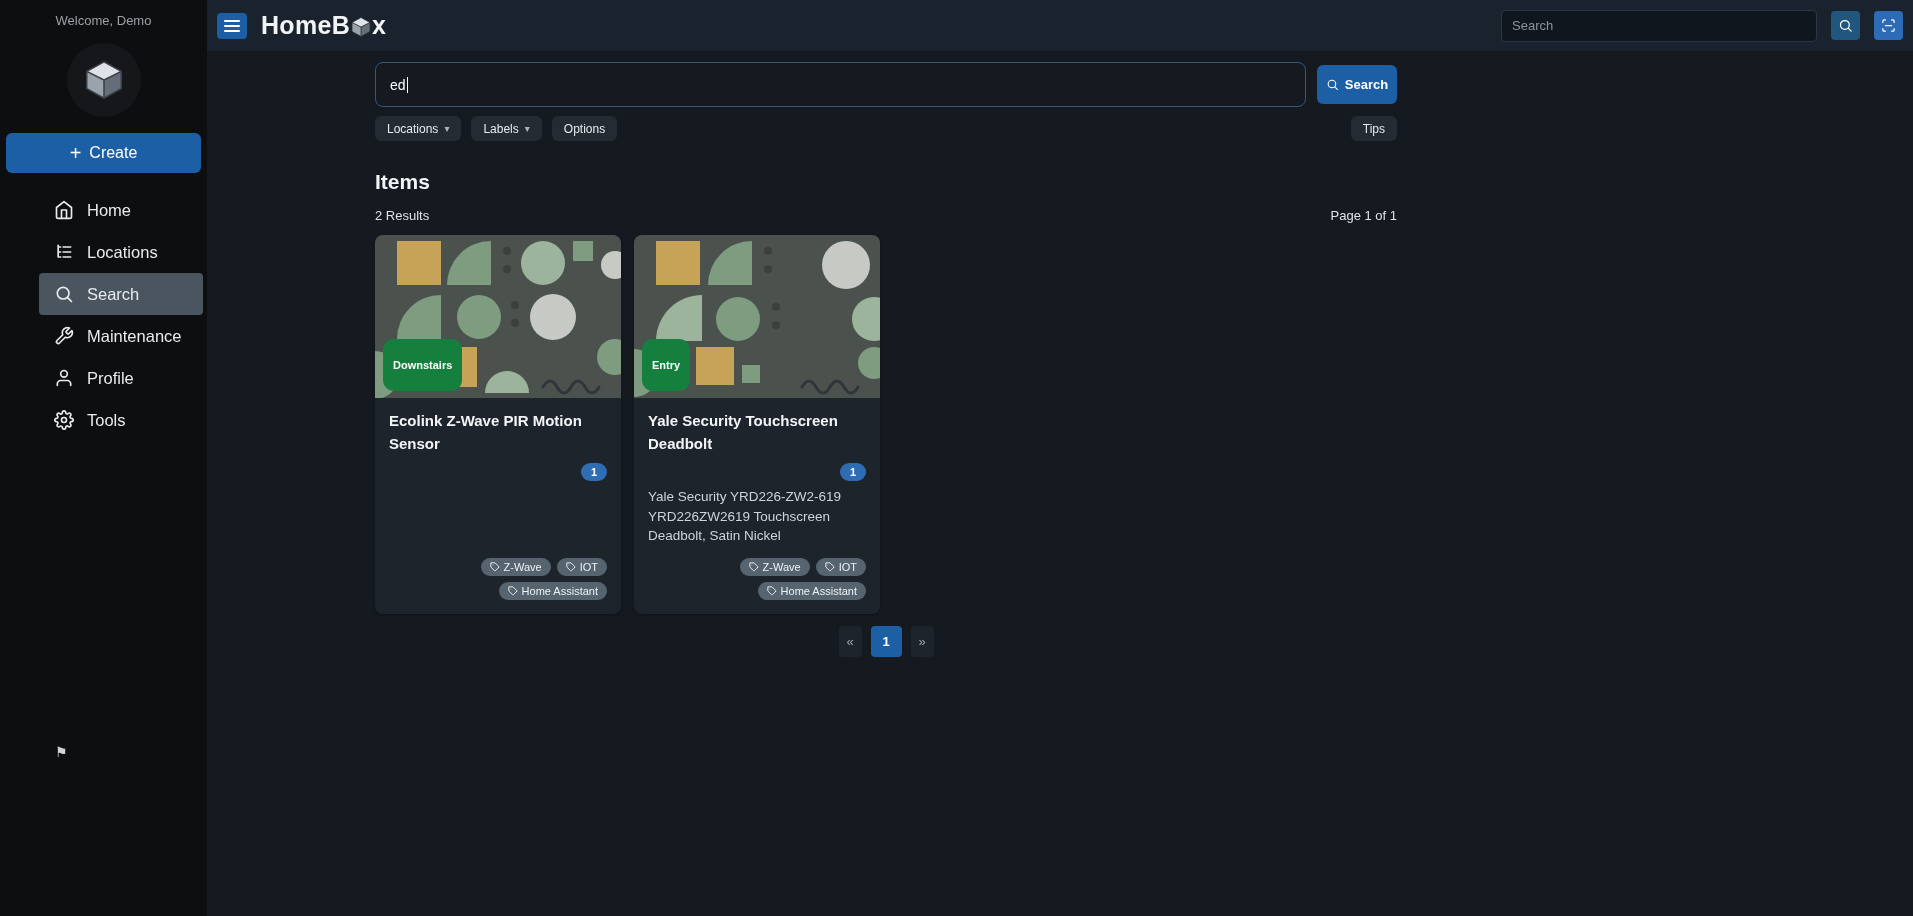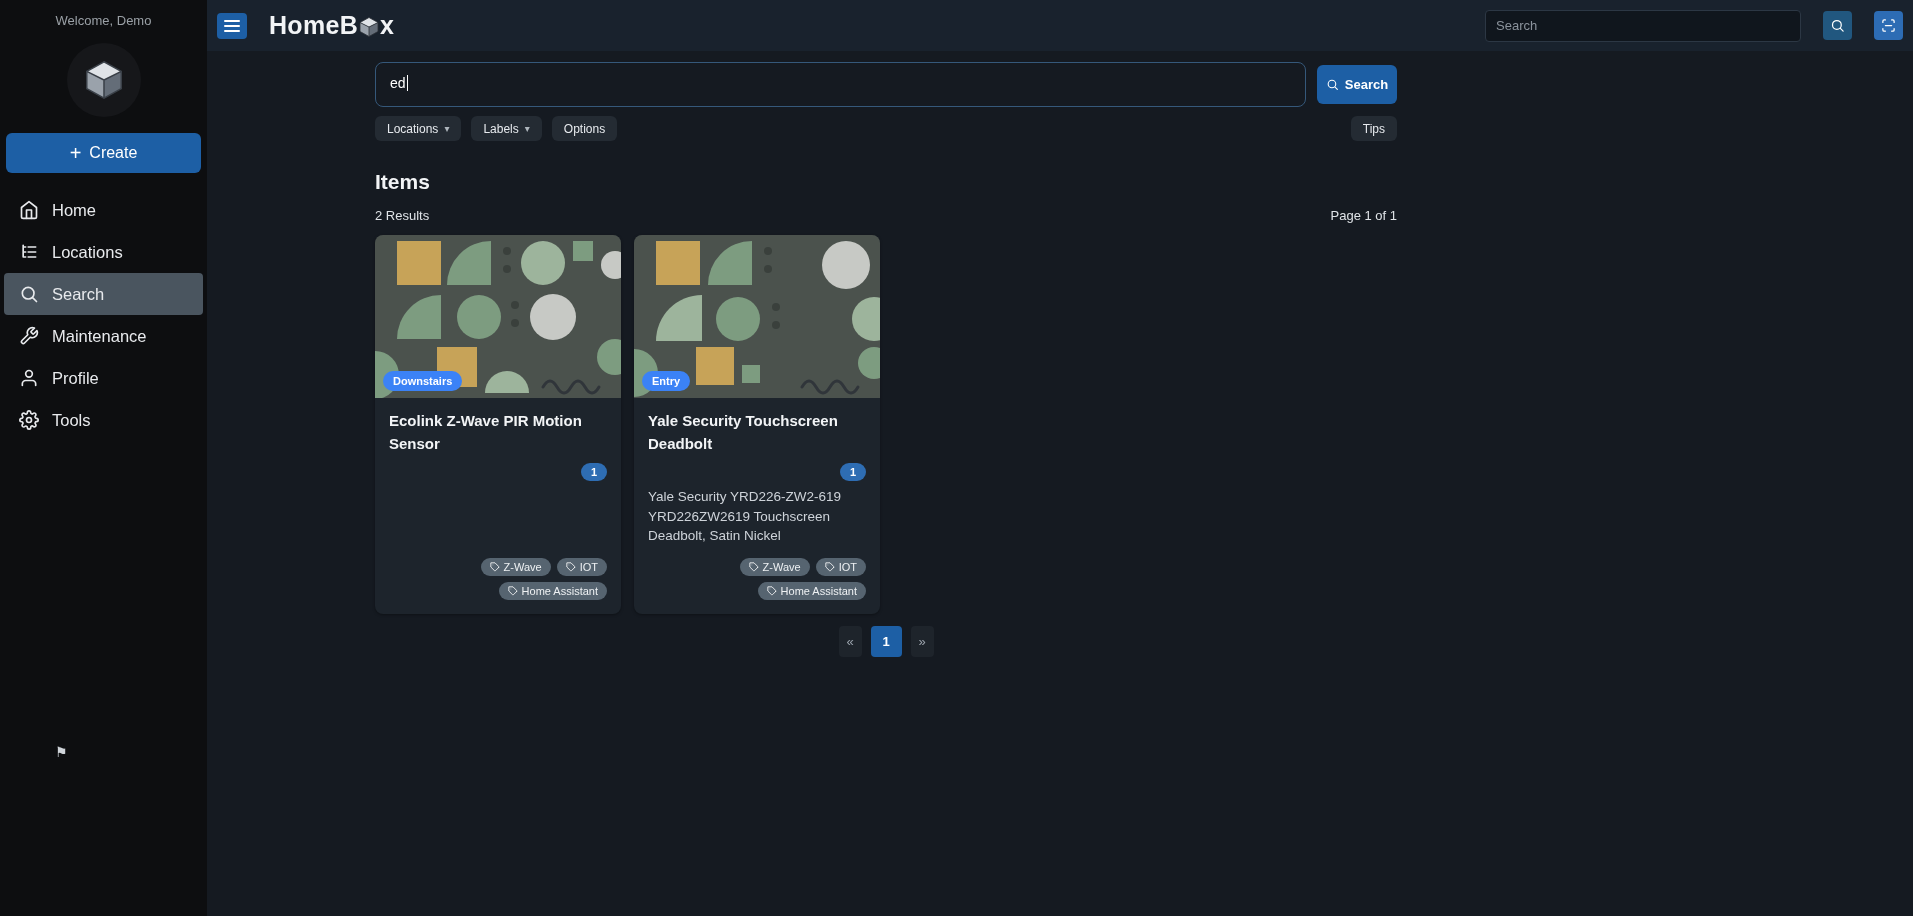--- a/index.html
+++ b/index.html
@@ -11,65 +11,65 @@
     display:flex;
   }
   
   .sidebar { width:207px; height:916px; background:#0d0e10; flex-shrink:0; position:relative; }
   .welcome { text-align:center; padding-top:13px; font-size:13px; color:#9aa0a6; }
   .logo-wrap { display:flex; justify-content:center; margin-top:15px; }
   .logo-circle { width:74px; height:74px; border-radius:50%; background:#16171a; display:flex; align-items:center; justify-content:center; }
   .create-btn { margin:16px 6px 0 6px; height:40px; background:#1d5fa5; border:none; border-radius:6px;
     color:#fff; font-size:16px; display:flex; align-items:center; justify-content:center; gap:8px; cursor:pointer; width:195px; font-family:inherit; }
   .plus-glyph { font-size:20px; line-height:1; font-weight:400; }
-  .nav { margin-top:16px; }
+  .nav { margin-top:16px;margin-left:35px; }
   .nav-item { height:42px; display:flex; align-items:center; gap:13px; padding:0 15px; margin:0 4px;
     font-size:16.5px; color:#e8eaed; cursor:pointer; border-radius:4px; }
   .nav-item.active { background:#4a555f; }
   .nav-item svg { flex-shrink:0; }
   .footer-partial { position:absolute; left:55px; top:744px; color:#cfd4d9; font-size:14px; }
   
   .main { flex:1; display:flex; flex-direction:column; }
-  .topbar { height:51px; background:#19222d; display:flex; align-items:center; padding:0 10px; gap:22px; flex-shrink:0; }
+  .topbar { height:51px; background:#19222d; display:flex; align-items:center; padding:0 10px; gap:14px; flex-shrink:0; }
   .hamburger { width:30px; height:26px; background:#1d5fa5; border:none; border-radius:4px; display:flex;
     flex-direction:column; justify-content:center; align-items:center; gap:3px; cursor:pointer; padding:0; }
   .hamburger i { display:block; width:16px; height:2px; background:#fff; border-radius:1px; }
   .brand { display:flex; align-items:center; font-size:25px; font-weight:bold; color:#f2f4f6; letter-spacing:.3px; }
   .brand svg { margin:2px -1px 0 -1px; }
   .topbar-spacer { flex:1; }
   .topbar-search { width:316px; height:32px; background:#10161d; border:1px solid #2c3744; border-radius:4px;
     color:#e7eaee; font-size:13px; padding:0 10px; outline:none; font-family:inherit; }
   .topbar-search::placeholder { color:#8b939c; }
   .icon-btn { width:29px; height:29px; border:none; border-radius:4px; display:flex; align-items:center; justify-content:center; cursor:pointer; }
   .icon-btn.search { background:#21577f; }
   .icon-btn.scan { background:#2d6cb4; }
   
   .content { margin-left:168px; width:1022px; }
   .search-row { display:flex; gap:11px; margin-top:11px; align-items:center; }
   .big-search { flex:1; height:45px; border:1px solid #35587a; border-radius:8px; background:transparent;
-    display:flex; align-items:flex-start; padding:12px 14px; font-size:14px; color:#fff; cursor:text; }
+    display:flex; align-items:center; padding:4px 14px; font-size:14px; color:#fff; cursor:text; }
   .caret { display:inline-block; width:1px; height:16px; background:#fff; margin-left:1px; vertical-align:middle; }
   .search-btn { width:80px; height:39px; background:#1d5fa5; border:none; border-radius:6px; color:#fff;
     font-size:13px; font-weight:bold; display:flex; align-items:center; justify-content:center; gap:6px; cursor:pointer; font-family:inherit; }
   .filter-row { display:flex; gap:10px; margin-top:9px; align-items:center; }
   .chip { height:25px; padding:0 12px; background:#242b33; border:none; border-radius:6px; font-size:12px;
     color:#e7eaee; display:flex; align-items:center; gap:6px; cursor:pointer; font-family:inherit; }
   .chip .chev { font-size:10px; color:#aeb6bd; }
   .chip.tips { margin-left:auto; }
   .items-heading { margin-top:29px; font-size:21px; font-weight:bold; color:#f2f4f6; }
   .results-row { display:flex; margin-top:10px; font-size:13px; color:#dfe3e7; }
   .page-indicator { margin-left:auto; }
   
   .cards-row { display:flex; gap:13px; margin-top:12px; }
   .card { width:246px; background:#1d242c; border-radius:8px; overflow:hidden; cursor:pointer;
     box-shadow:0 1px 3px rgba(0,0,0,.35); display:flex; flex-direction:column; }
   .card-image { position:relative; height:163px; }
   .card-image svg { display:block; }
-  .loc-badge { position:absolute; left:8px; bottom:7px; background:#3b82f6; color:#fff; font-size:11px;
-    font-weight:bold; padding:4px 10px; border-radius:11px; }
+  .loc-badge { position:absolute; left:8px; bottom:7px; background:#15803d; color:#fff; font-size:11px;
+    font-weight:bold; padding:20px 10px; border-radius:11px; }
   .card-body { padding:12px 14px 14px 14px; flex:1; display:flex; flex-direction:column; }
   .card-title { font-size:15px; font-weight:bold; line-height:1.5; color:#f2f4f6; }
   .qty-row { display:flex; justify-content:flex-end; margin:8px 0 6px 0; }
   .qty-badge { background:#2e6db3; color:#fff; font-size:11px; font-weight:bold; padding:3px 10px; border-radius:10px; }
   .card-desc { font-size:13.5px; line-height:1.45; color:#ced3d9; }
   .tags { margin-top:auto; padding-top:12px; display:flex; flex-wrap:wrap; gap:6px; justify-content:flex-end; }
   .tag { background:#566470; color:#eef1f3; font-size:11px; padding:3px 9px; border-radius:10px;
     display:flex; align-items:center; gap:4px; cursor:pointer; }
   
   .pagination { width:1022px; display:flex; justify-content:center; gap:9px; margin-top:12px; }

